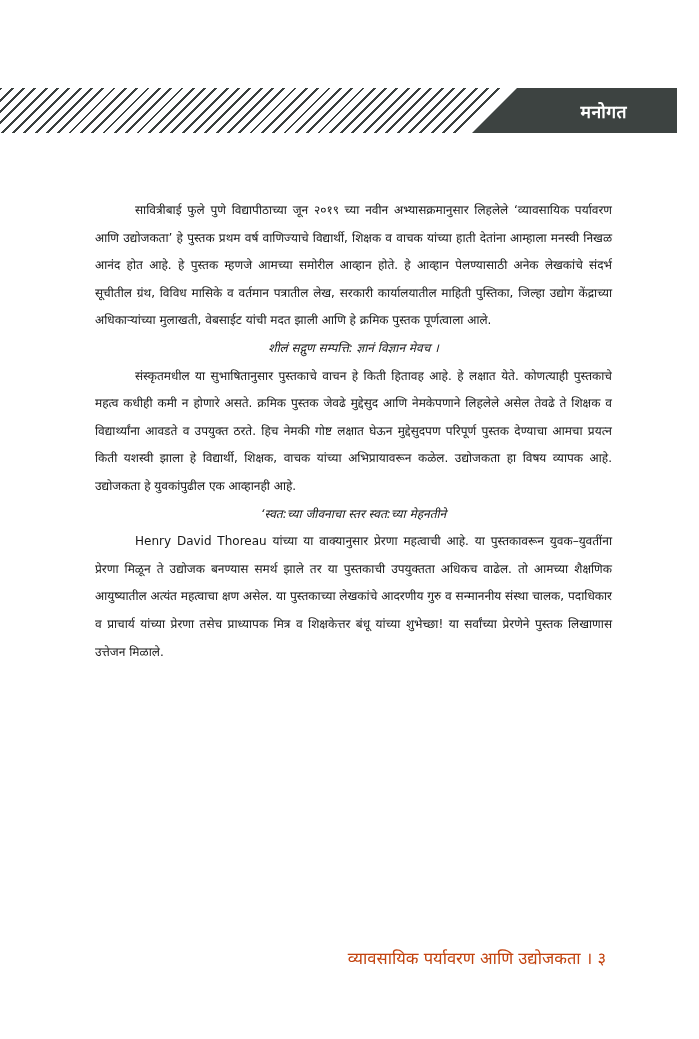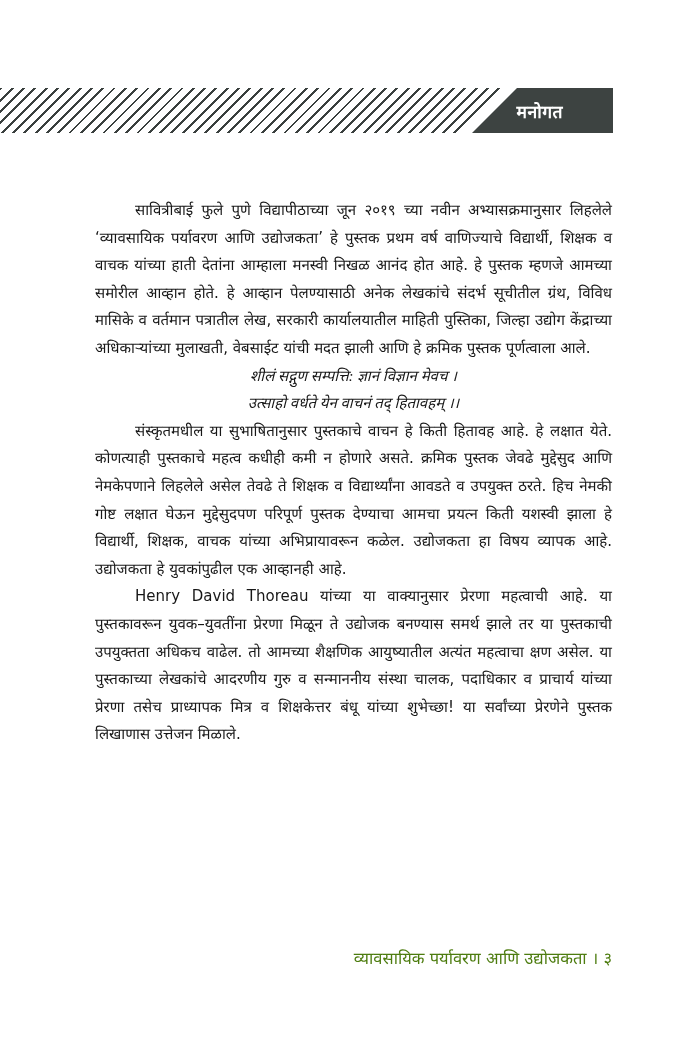--- a/index.html
+++ b/index.html
@@ -16,21 +16,21 @@
     overflow: hidden;
     font-family: "DejaVu Sans", sans-serif;
     color: #171717;
   }
 
   
   .band {
     position: absolute;
     top: 88px;
     left: 0;
-    width: 613px;
+    width: 677px;
     height: 45px;
   }
   .stripes {
     position: absolute;
     left: 0;
     top: 0;
     width: 520px;
     height: 100%;
     background: repeating-linear-gradient(
       135deg,
@@ -62,47 +62,46 @@
     letter-spacing: 0.5px;
     white-space: nowrap;
   }
 
   
   .body-text {
     position: absolute;
     top: 197px;
     left: 95px;
     width: 517px;
-    font-size: 15px;
+    font-size: 12px;
     line-height: 27.6px;
     text-align: justify;
   }
   .para {
     margin: 0;
     text-indent: 40px;
   }
   .verse {
     margin: 0;
     text-align: center;
     font-style: italic;
   }
   .verse-line {
     line-height: 27.6px;
-    font-family: Liberation Serif, serif;
   }
 
   
   .page-footer {
     position: absolute;
-    left: 95px;
+    left: 89px;
     width: 517px;
     top: 946px;
     text-align: right;
     font-size: 16.5px;
-    color: #4d7c0f;
+    color: #c2410c;
     white-space: nowrap;
   }
   .page-footer span { display: inline; }
 </style>
 </head>
 <body>
 
 <div class="page">
 
   <header class="band">
@@ -111,26 +110,26 @@
       <span class="band-title">मनोगत</span>
     </div>
   </header>
 
   <main class="body-text">
 
     <p class="para">सावित्रीबाई फुले पुणे विद्यापीठाच्या जून २०१९ च्या नवीन अभ्यासक्रमानुसार लिहलेले ‘व्यावसायिक पर्यावरण आणि उद्योजकता’ हे पुस्तक प्रथम वर्ष वाणिज्याचे विद्यार्थी, शिक्षक व वाचक यांच्या हाती देतांना आम्हाला मनस्वी निखळ आनंद होत आहे. हे पुस्तक म्हणजे आमच्या समोरील आव्हान होते. हे आव्हान पेलण्यासाठी अनेक लेखकांचे संदर्भ सूचीतील ग्रंथ, विविध मासिके व वर्तमान पत्रातील लेख, सरकारी कार्यालयातील माहिती पुस्तिका, जिल्हा उद्योग केंद्राच्या अधिकाऱ्यांच्या मुलाखती, वेबसाईट यांची मदत झाली आणि हे क्रमिक पुस्तक पूर्णत्वाला आले.</p>
 
     <div class="verse">
       <div class="verse-line">शीलं सद्गुण सम्पत्ति: ज्ञानं विज्ञान मेवच ।</div>
-      <div class="verse-line">उत्साहो वर्धते येन वाचनं तद् हितावहम् ।।</div>
     </div>
 
     <p class="para">संस्कृतमधील या सुभाषितानुसार पुस्तकाचे वाचन हे किती हितावह आहे. हे लक्षात येते. कोणत्याही पुस्तकाचे महत्व कधीही कमी न होणारे असते. क्रमिक पुस्तक जेवढे मुद्देसुद आणि नेमकेपणाने लिहलेले असेल तेवढे ते शिक्षक व विद्यार्थ्यांना आवडते व उपयुक्त ठरते. हिच नेमकी गोष्ट लक्षात घेऊन मुद्देसुदपण परिपूर्ण पुस्तक देण्याचा आमचा प्रयत्न किती यशस्वी झाला हे विद्यार्थी, शिक्षक, वाचक यांच्या अभिप्रायावरून कळेल. उद्योजकता हा विषय व्यापक आहे. उद्योजकता हे युवकांपुढील एक आव्हानही आहे.</p>
 
     <div class="verse">
+      <div class="verse-line">‘स्वत:च्या जीवनाचा स्तर स्वत:च्या मेहनतीने</div>
     </div>
 
     <p class="para">Henry David Thoreau यांच्या  या वाक्यानुसार प्रेरणा महत्वाची आहे. या पुस्तकावरून युवक–युवतींना प्रेरणा मिळून ते उद्योजक बनण्यास समर्थ झाले तर या पुस्तकाची उपयुक्तता अधिकच वाढेल. तो आमच्या शैक्षणिक आयुष्यातील अत्यंत महत्वाचा क्षण असेल. या पुस्तकाच्या लेखकांचे आदरणीय गुरु व सन्माननीय संस्था चालक, पदाधिकार व प्राचार्य यांच्या प्रेरणा तसेच प्राध्यापक मित्र व शिक्षकेत्तर बंधू यांच्या शुभेच्छा! या सर्वांच्या प्रेरणेने पुस्तक लिखाणास उत्तेजन मिळाले.</p>
 
   </main>
 
   <footer class="page-footer">
     <span>व्यावसायिक पर्यावरण आणि उद्योजकता</span>
     <span>।</span>
     <span>३</span>

